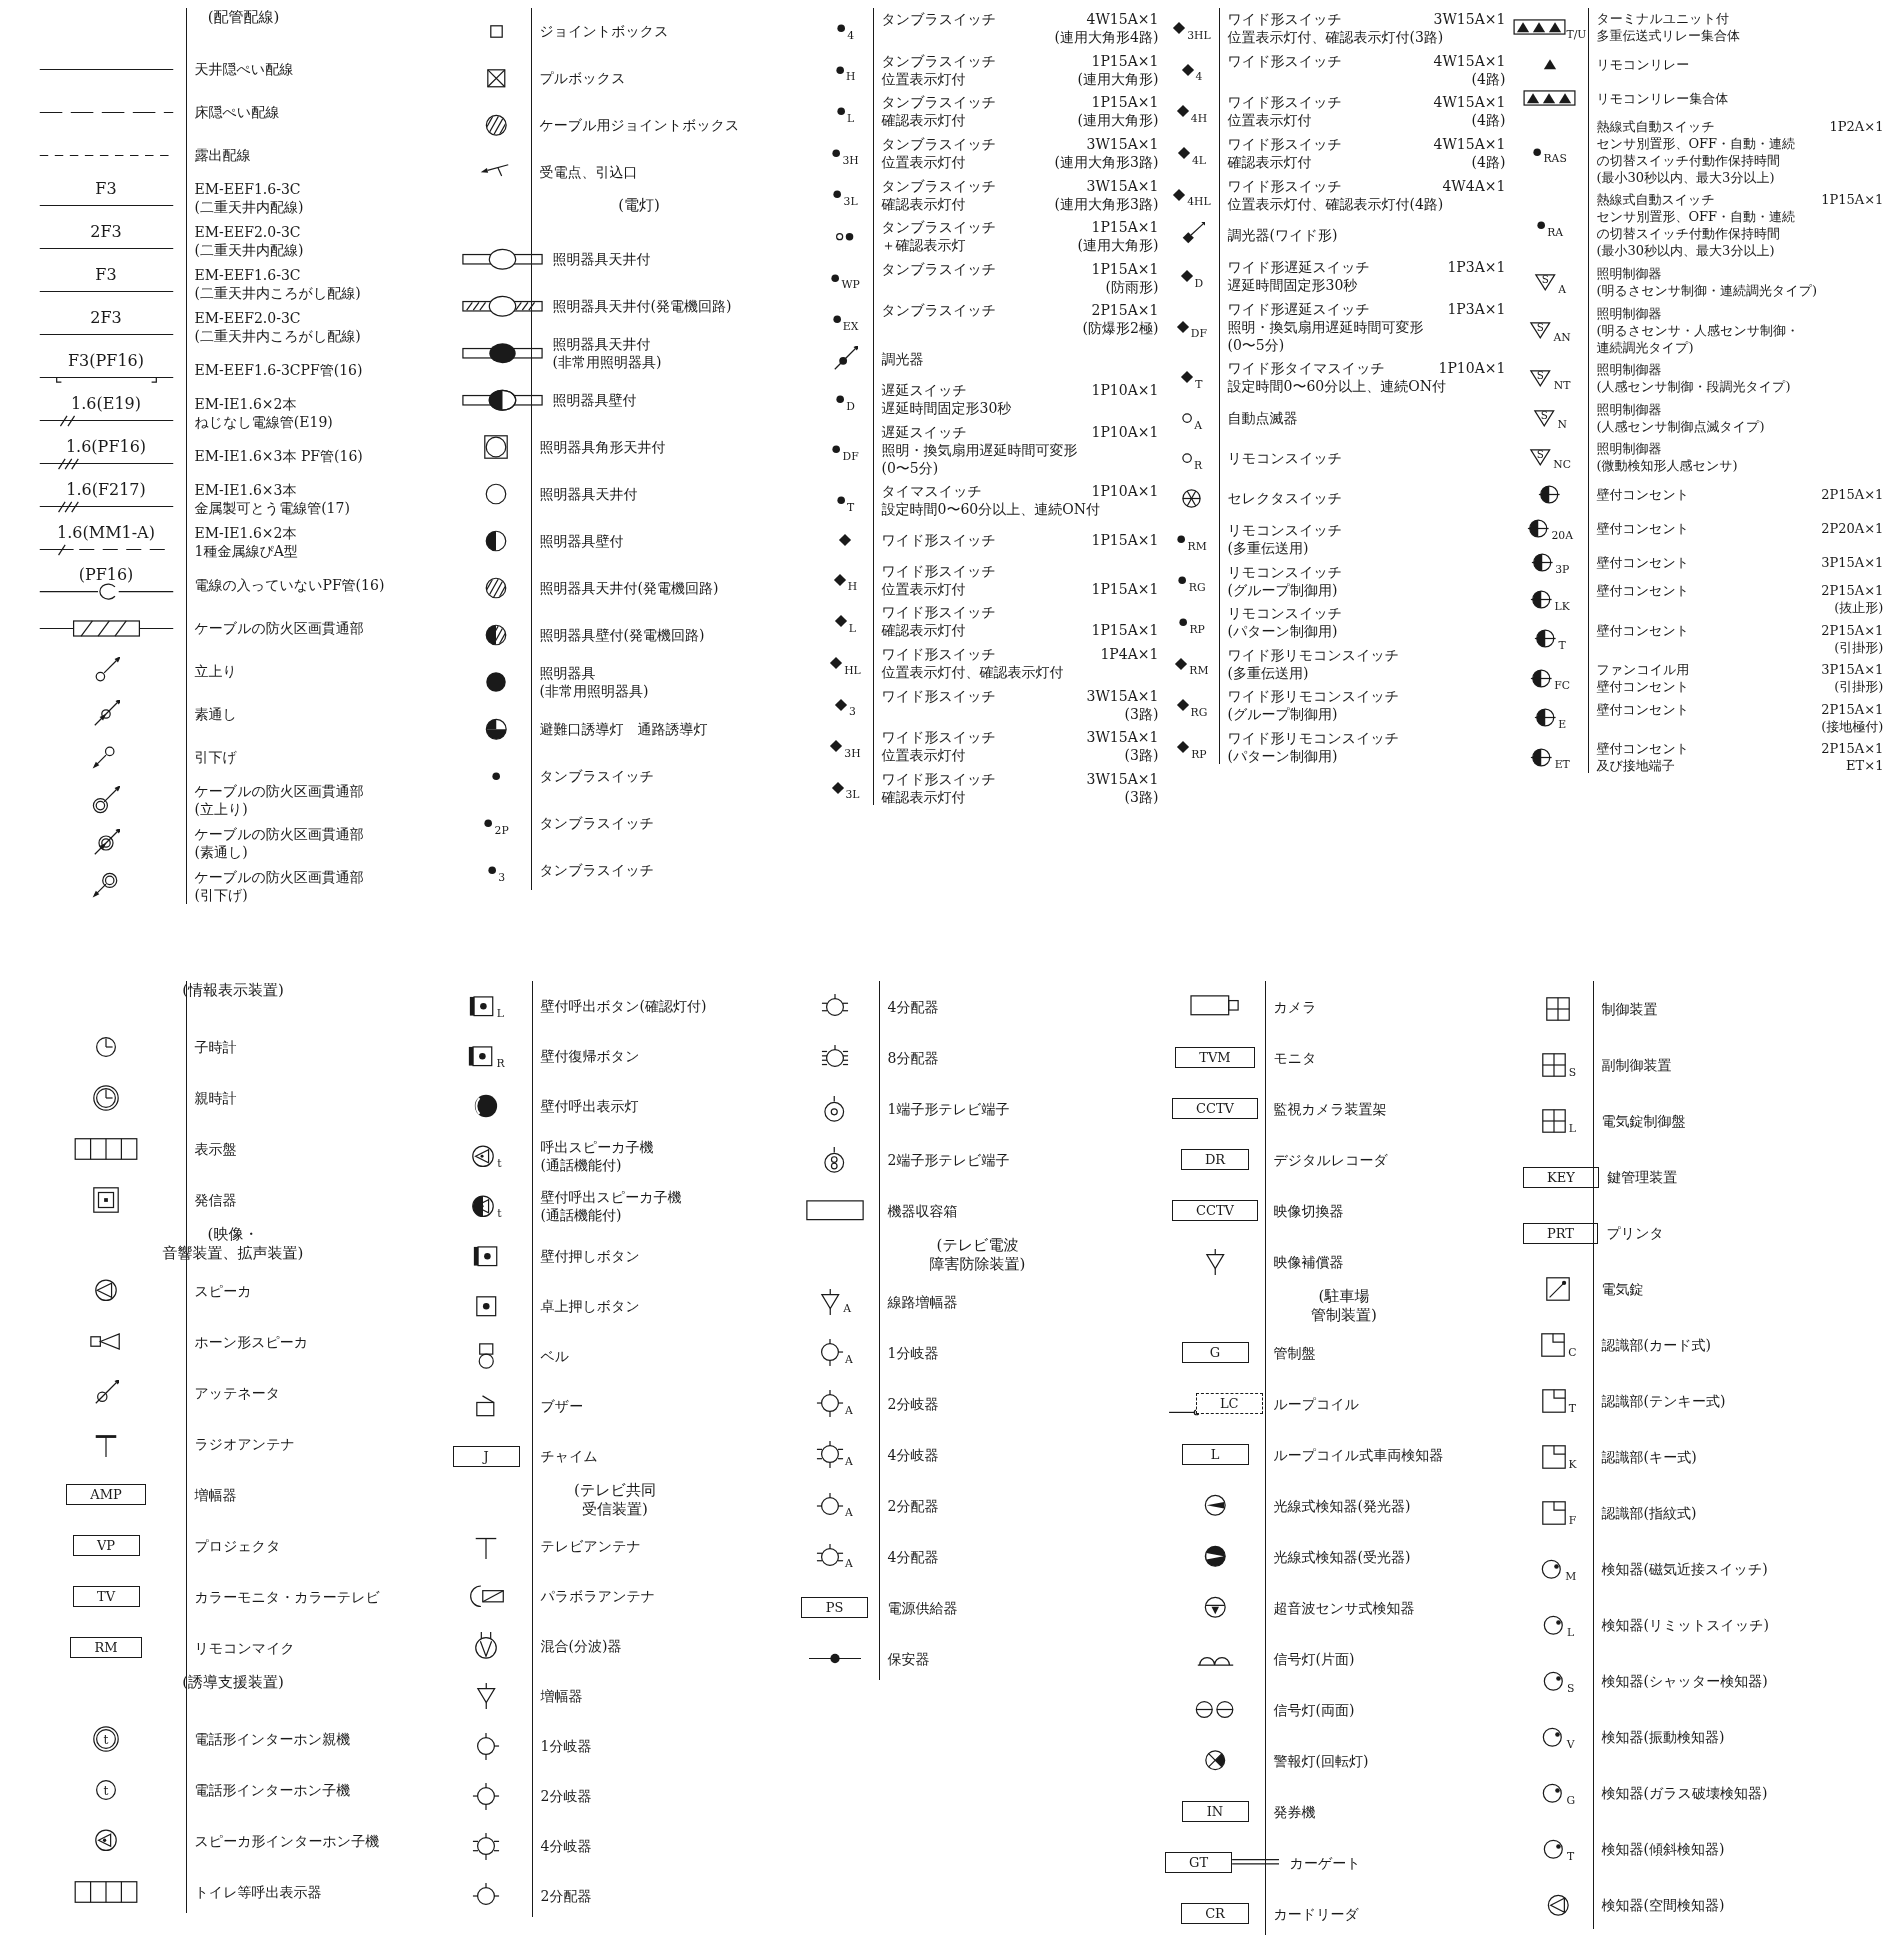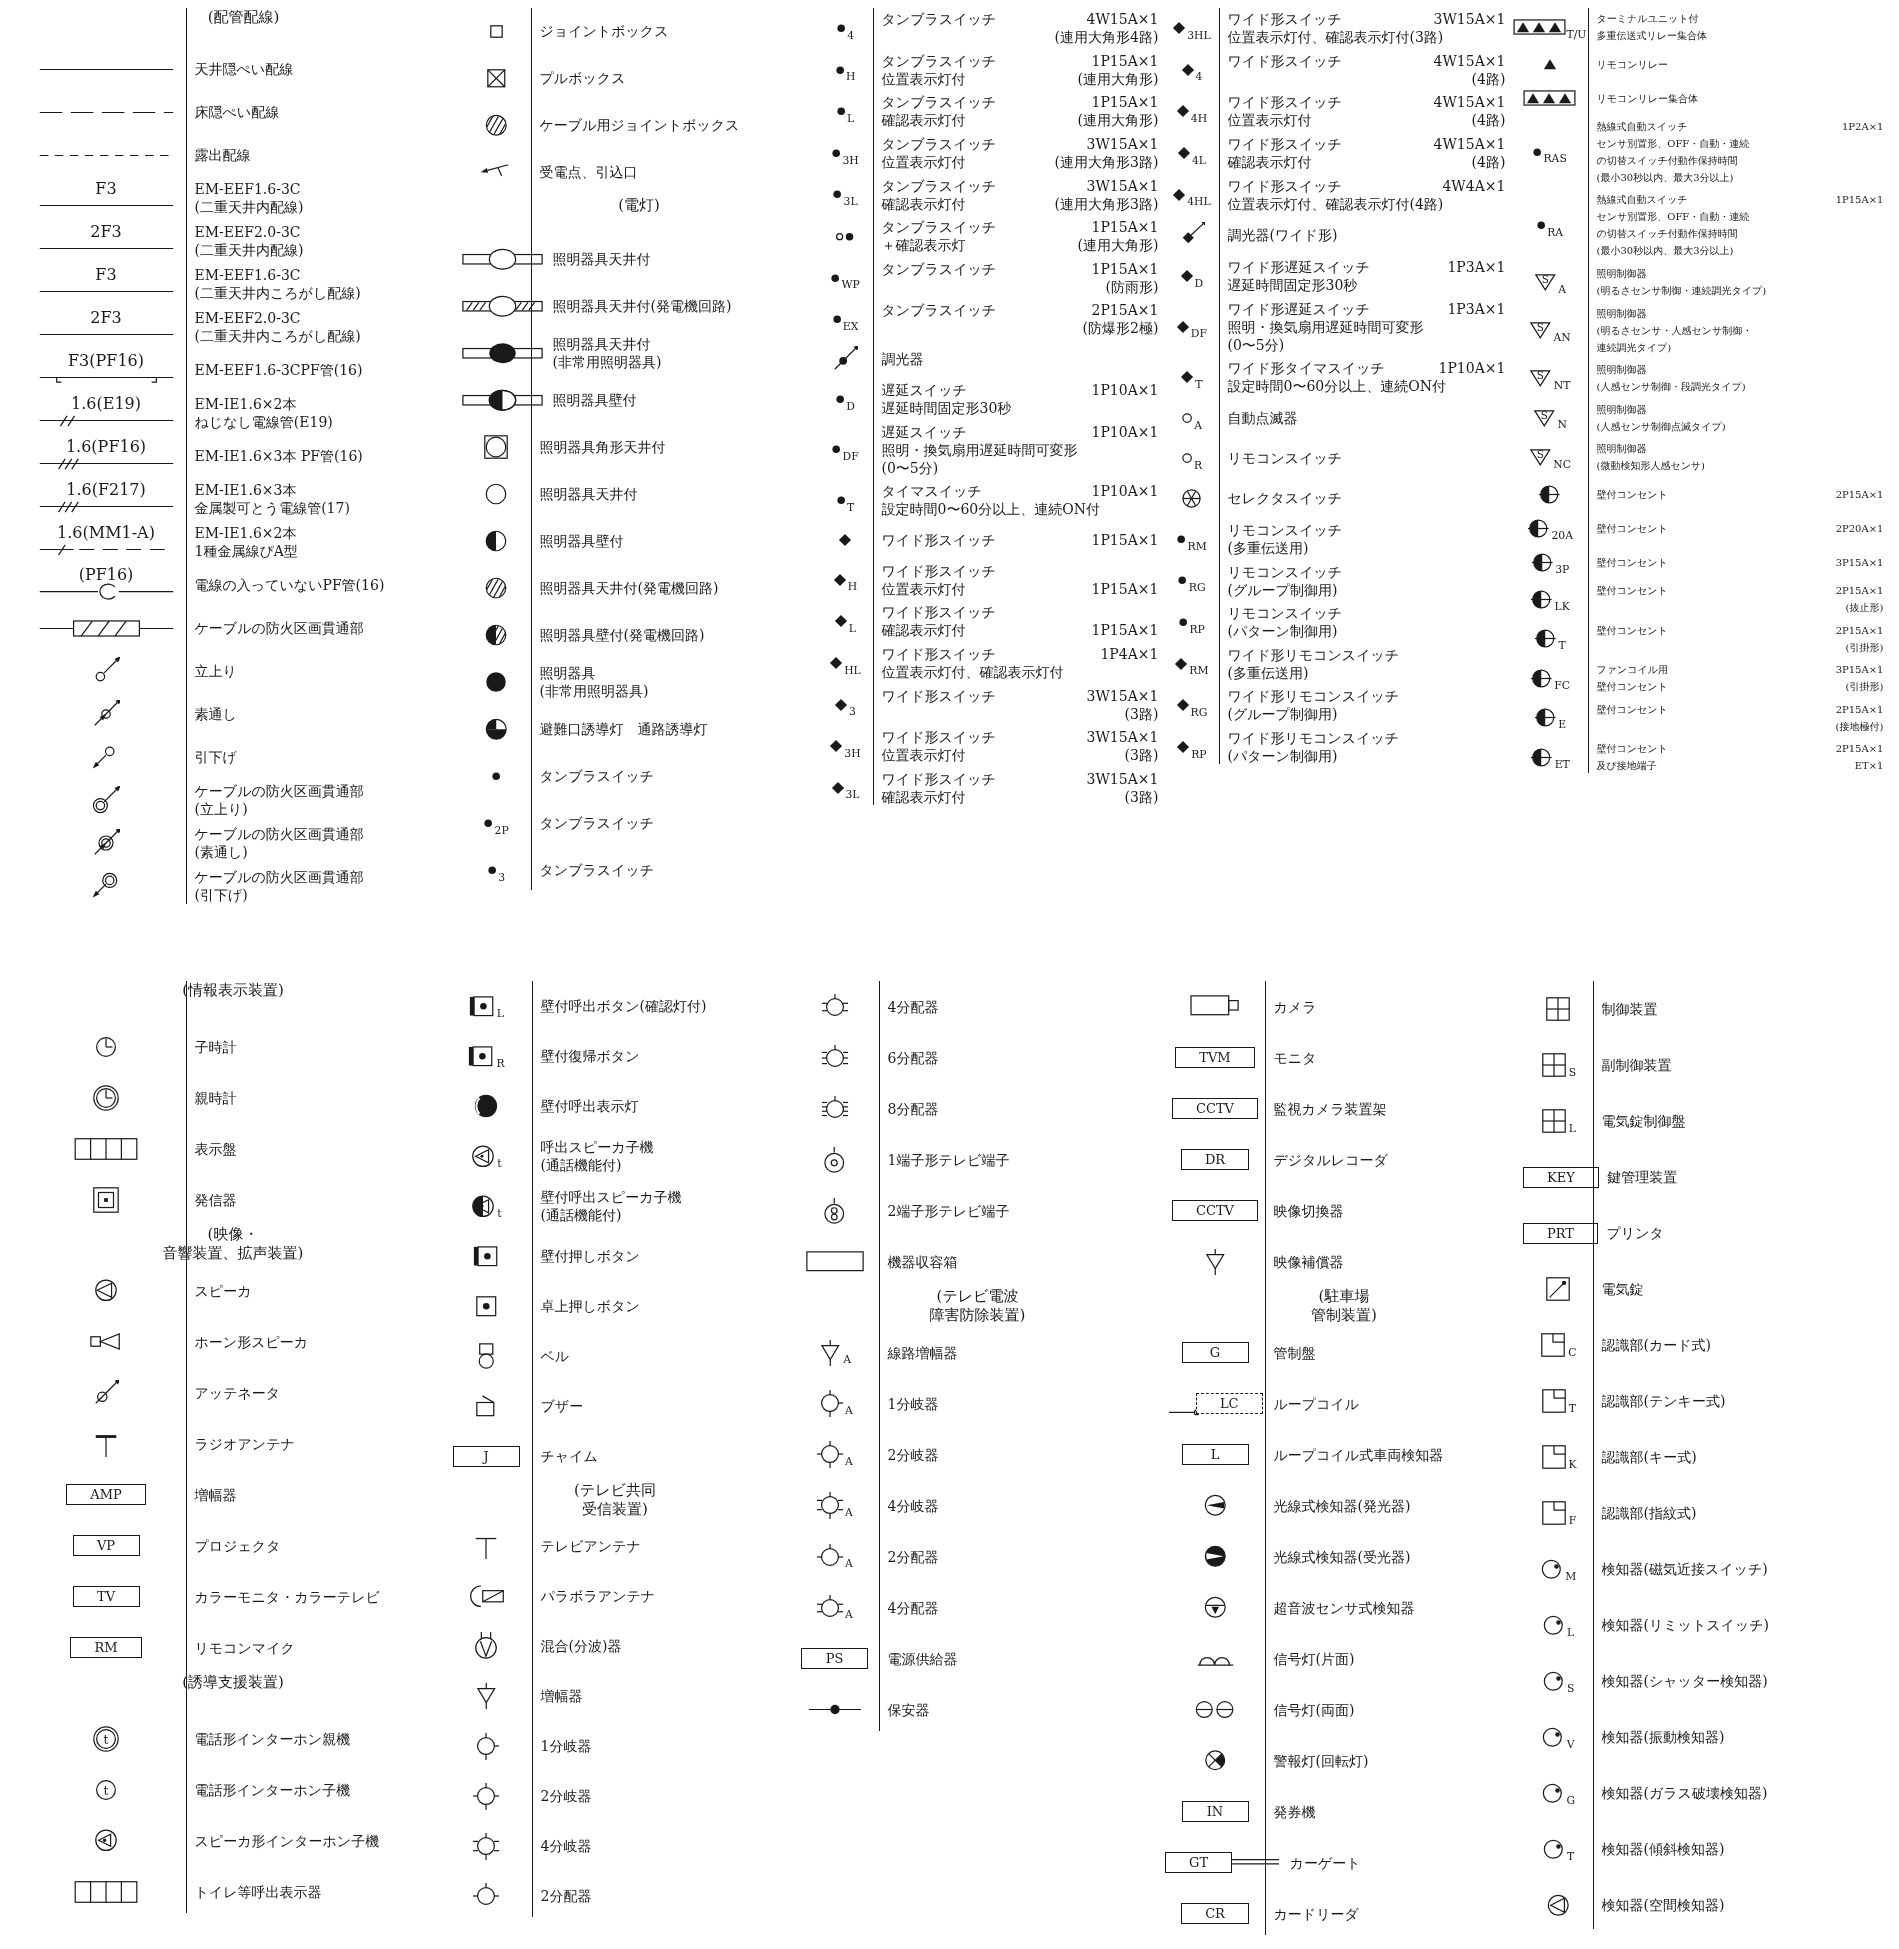--- a/index.html
+++ b/index.html
@@ -27,21 +27,21 @@
 .wtx{font-size:16px;line-height:14px}
 svg{display:block}
 .t0{--sw:160px;width:435px}.t1{--sw:70px;width:356px}.t2{--sw:56px;width:347px}
 .t3{--sw:55px;width:347px}.t4{--sw:77px;width:378px}
 .b0{--sw:160px;width:414px}.b1{--sw:92px;width:350px}.b2{--sw:89px;width:375px}
 .b3{--sw:100px;width:358px}.b4{--sw:70px;width:377px}
 .t0 .row{min-height:43px}.t1 .row{min-height:47px}.t2 .row{min-height:38px}
 .t3 .row{min-height:40px}.t4 .row{min-height:34px}
 .b0 .row{min-height:51px}.b1 .row{min-height:50px}.b2 .row{min-height:51px}
 .b3 .row{min-height:51px}.b4 .row{min-height:56px}
-.t4 .lt,.t4 .rt{font-size:10px;line-height:17px}
+.t4 .lt,.t4 .rt{font-size:13px;line-height:17px}
 </style>
 </head>
 <body>
 
 <div class="band" id="band-top">
     <div class="col t0">
       <div class="vline"></div>
       <div class="hrow">
         <span>(配管配線)</span>
       </div>
@@ -2339,41 +2339,20 @@
             <span class="lt">4分配器</span>
           </div>
         </div>
       </div>
       <div class="row">
         <div class="symc">
           <span class="sym">
             <svg width="28" height="28" viewBox="0 0 30 30">
               <line x1="15" y1="1" x2="15" y2="6" stroke="#1a1a1a" fill="none" stroke-width="1.3"></line>
               <circle cx="15" cy="15" r="9" stroke="#1a1a1a" fill="none" stroke-width="1.3"></circle>
-              <line x1="1" y1="9" x2="6.5" y2="9" stroke="#1a1a1a" fill="none" stroke-width="1.3"></line>
-              <line x1="23.5" y1="9" x2="29" y2="9" stroke="#1a1a1a" fill="none" stroke-width="1.3"></line>
-              <line x1="1" y1="15" x2="6.5" y2="15" stroke="#1a1a1a" fill="none" stroke-width="1.3"></line>
-              <line x1="23.5" y1="15" x2="29" y2="15" stroke="#1a1a1a" fill="none" stroke-width="1.3"></line>
-              <line x1="1" y1="21" x2="6.5" y2="21" stroke="#1a1a1a" fill="none" stroke-width="1.3"></line>
-              <line x1="23.5" y1="21" x2="29" y2="21" stroke="#1a1a1a" fill="none" stroke-width="1.3"></line>
-            </svg>
-          </span>
-        </div>
-        <div class="labc">
-          <div class="line">
-            <span class="lt">6分配器</span>
-          </div>
-        </div>
-      </div>
-      <div class="row">
-        <div class="symc">
-          <span class="sym">
-            <svg width="28" height="28" viewBox="0 0 30 30">
-              <line x1="15" y1="1" x2="15" y2="6" stroke="#1a1a1a" fill="none" stroke-width="1.3"></line>
-              <circle cx="15" cy="15" r="9" stroke="#1a1a1a" fill="none" stroke-width="1.3"></circle>
               <line x1="1" y1="8" x2="6.5" y2="8" stroke="#1a1a1a" fill="none" stroke-width="1.3"></line>
               <line x1="23.5" y1="8" x2="29" y2="8" stroke="#1a1a1a" fill="none" stroke-width="1.3"></line>
               <line x1="1" y1="12.7" x2="6.5" y2="12.7" stroke="#1a1a1a" fill="none" stroke-width="1.3"></line>
               <line x1="23.5" y1="12.7" x2="29" y2="12.7" stroke="#1a1a1a" fill="none" stroke-width="1.3"></line>
               <line x1="1" y1="17.4" x2="6.5" y2="17.4" stroke="#1a1a1a" fill="none" stroke-width="1.3"></line>
               <line x1="23.5" y1="17.4" x2="29" y2="17.4" stroke="#1a1a1a" fill="none" stroke-width="1.3"></line>
               <line x1="1" y1="22" x2="6.5" y2="22" stroke="#1a1a1a" fill="none" stroke-width="1.3"></line>
               <line x1="23.5" y1="22" x2="29" y2="22" stroke="#1a1a1a" fill="none" stroke-width="1.3"></line>
             </svg>
           </span>

